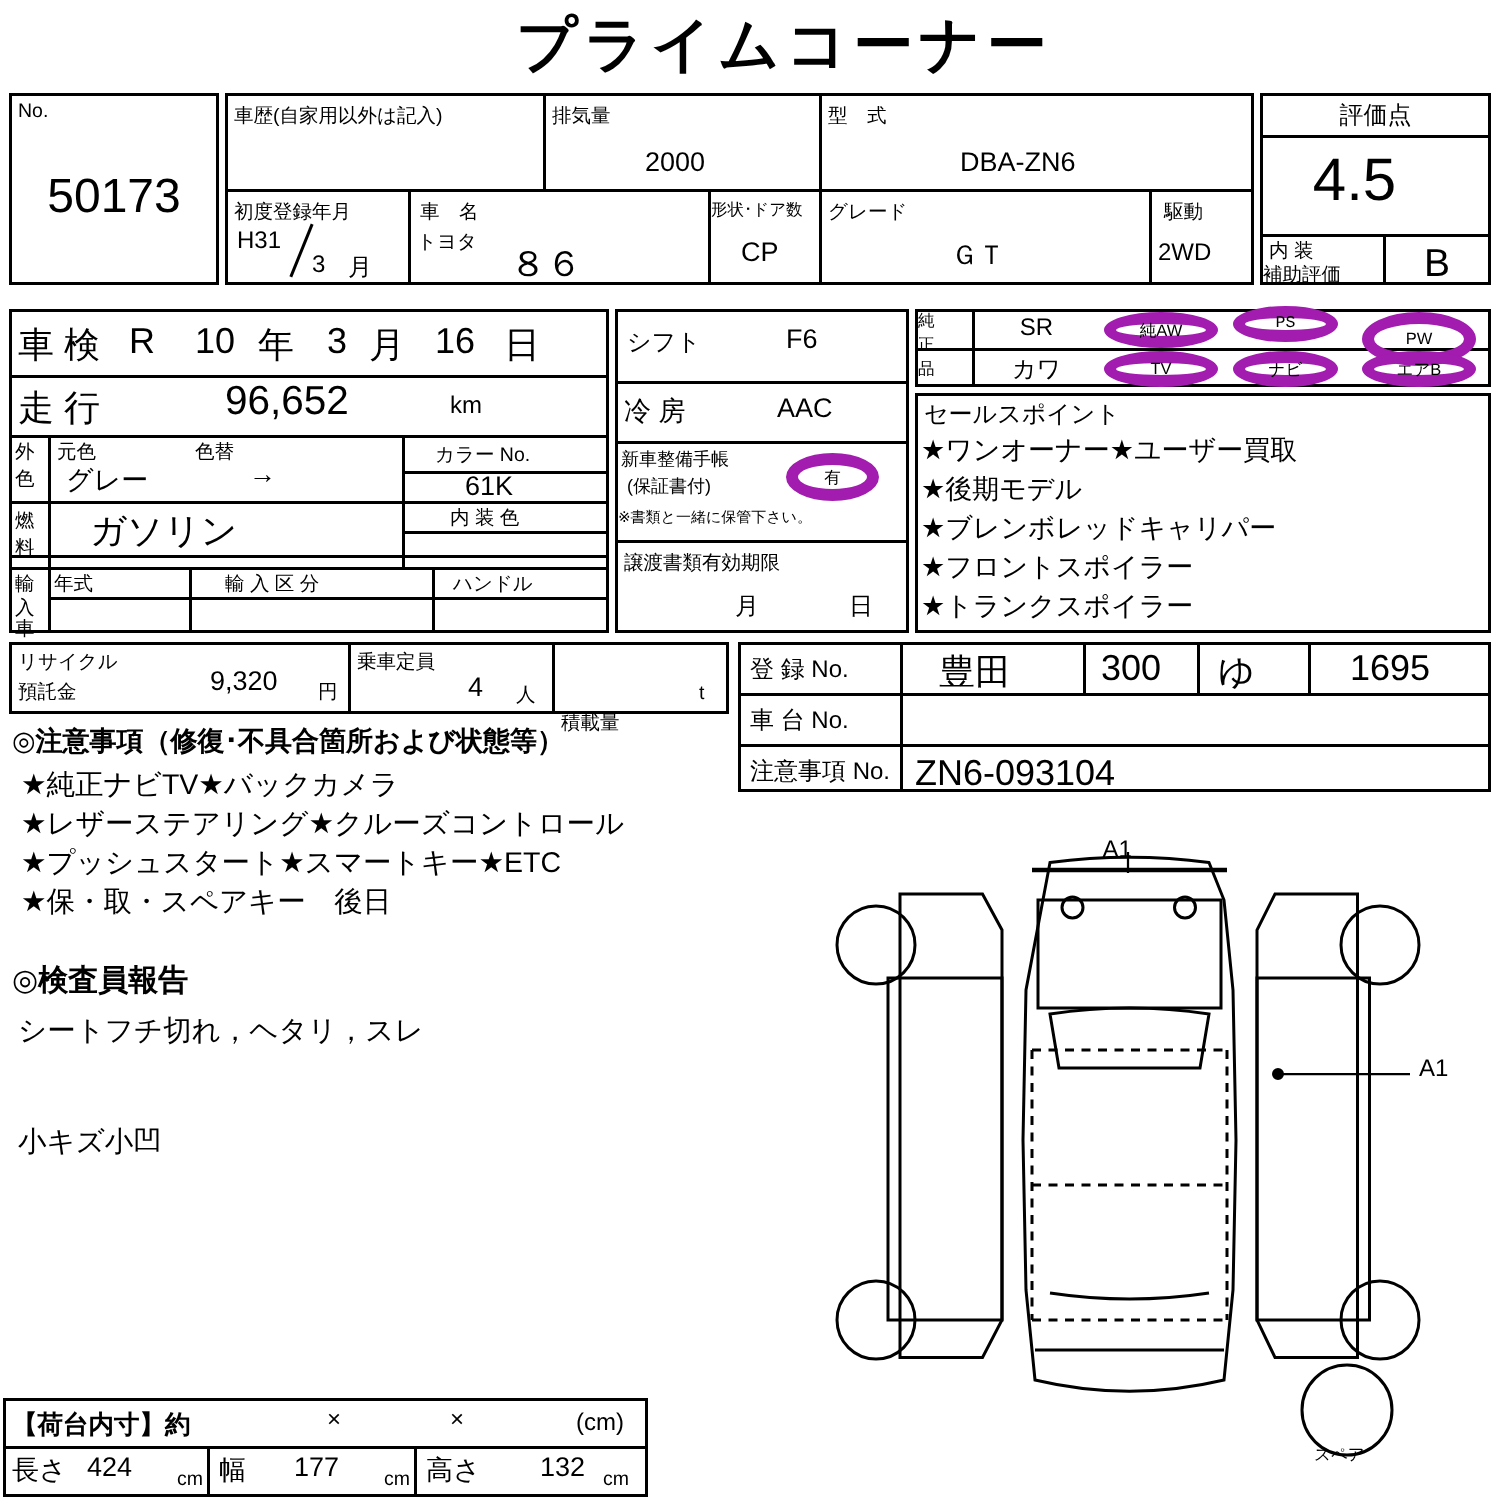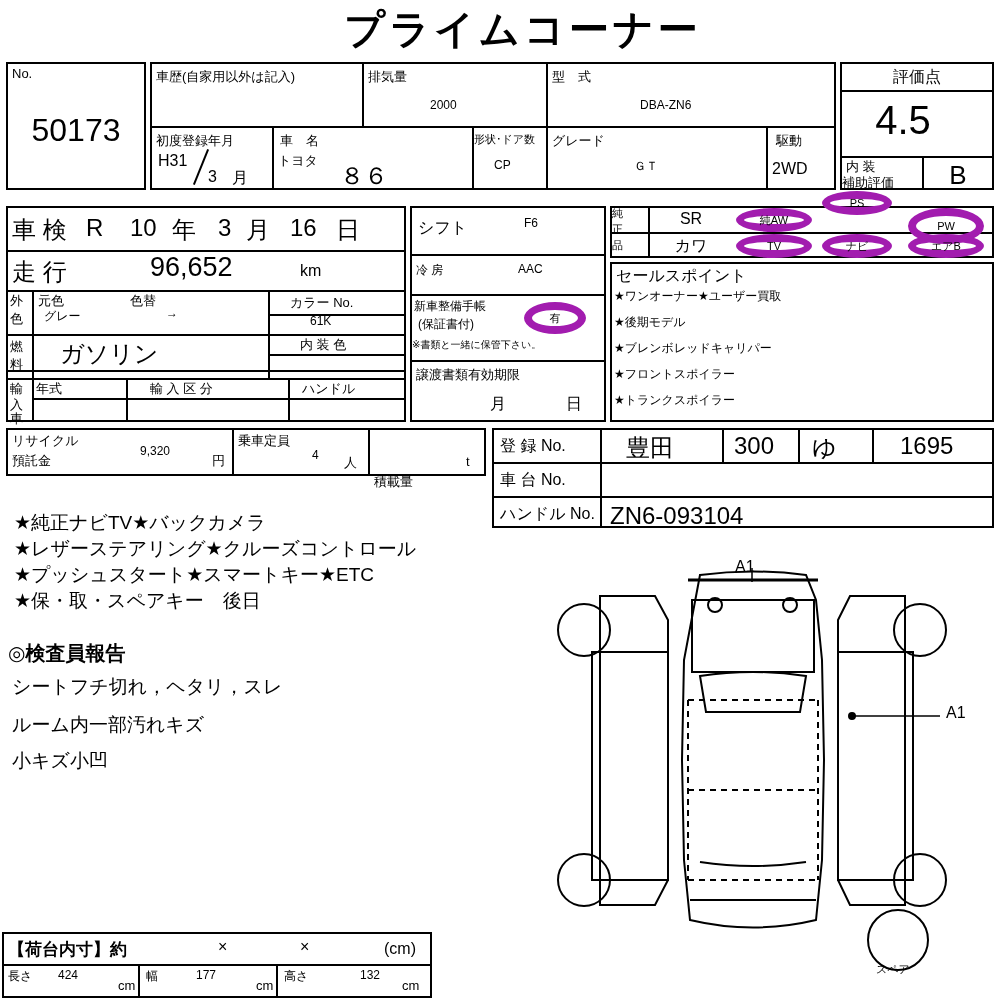--- a/index.html
+++ b/index.html
@@ -14,21 +14,21 @@
   .sheet{position:absolute;left:0;top:0;width:1000px;height:1000px;}
   .title{
     position:absolute;left:0;top:2px;width:1000px;text-align:center;
     font-size:40px;font-weight:bold;letter-spacing:4px;padding-left:23px;
   }
   .box{position:absolute;border:2px solid #000;box-sizing:border-box;}
   .ln{position:absolute;background:#000;}
   .t{position:absolute;white-space:nowrap;}
   .sm{font-size:13px;}
   .md{font-size:16px;}
-  .lg{font-size:12px;}
+  .lg{font-size:18px;}
   .xl{font-size:24px;}
   .b{font-weight:bold;}
   .oval{position:absolute;border:8px solid #a21caf;border-radius:50%;box-sizing:border-box;
         display:flex;align-items:center;justify-content:center;font-size:11px;}
   .note{position:absolute;font-size:19px;white-space:nowrap;}
   svg{position:absolute;left:0;top:0;}
 </style>
 </head>
 <body>
 
@@ -172,21 +172,21 @@
 
   <div class="box" style="left:610px;top:206px;width:384px;height:52px;"></div>
   <div class="ln" style="left:610px;top:232px;width:384px;height:2px;"></div>
   <div class="ln" style="left:648px;top:206px;width:2px;height:52px;"></div>
   <div class="t" style="left:612px;top:206px;font-size:11px;">純</div>
   <div class="t" style="left:612px;top:222px;font-size:11px;">正</div>
   <div class="t" style="left:612px;top:238px;font-size:11px;">品</div>
 
   <div class="t md" style="left:652px;top:210px;width:78px;text-align:center;">SR</div>
   <div class="oval" style="left:736px;top:208px;width:76px;height:24px;">純AW</div>
-  <div class="oval" style="left:822px;top:191px;width:70px;height:24px;">PS</div>
+  <div class="oval" style="left:822px;top:204px;width:70px;height:24px;font-family:Liberation Mono, monospace;">PS</div>
   <div class="oval" style="left:908px;top:208px;width:76px;height:36px;">PW</div>
   <div class="t md" style="left:652px;top:236px;width:78px;text-align:center;">カワ</div>
   <div class="oval" style="left:736px;top:234px;width:76px;height:24px;">TV</div>
   <div class="oval" style="left:822px;top:234px;width:70px;height:24px;">ナビ</div>
   <div class="oval" style="left:908px;top:234px;width:76px;height:24px;">エアB</div>
 
   <div class="box" style="left:610px;top:262px;width:384px;height:160px;"></div>
   <div class="t md" style="left:616px;top:266px;">セールスポイント</div>
   <div class="t lg" style="left:614px;top:288px;">★ワンオーナー★ユーザー買取</div>
   <div class="t lg" style="left:614px;top:314px;">★後期モデル</div>
@@ -202,30 +202,30 @@
   <div class="ln" style="left:798px;top:428px;width:2px;height:34px;"></div>
   <div class="ln" style="left:872px;top:428px;width:2px;height:34px;"></div>
 
   <div class="t md" style="left:500px;top:436px;">登 録 No.</div>
   <div class="t xl" style="left:626px;top:432px;">豊田</div>
   <div class="t xl" style="left:734px;top:432px;">300</div>
   <div class="t xl" style="left:812px;top:432px;">ゆ</div>
   <div class="t xl" style="left:900px;top:432px;">1695</div>
   <div class="t md" style="left:500px;top:470px;">車 台 No.</div>
   <div class="t xl" style="left:610px;top:466px;margin-top:36px;">ZN6-093104</div>
-  <div class="t md" style="left:500px;top:504px;">ハンドル No.</div>
-
+  <div class="t md" style="left:500px;top:504px;">注意事項 No.</div>
+
+  <div class="note b" style="left:8px;top:482px;font-size:18px;">◎注意事項（修復･不具合箇所および状態等）</div>
   <div class="note" style="left:14px;top:510px;">★純正ナビTV★バックカメラ</div>
   <div class="note" style="left:14px;top:536px;">★レザーステアリング★クルーズコントロール</div>
   <div class="note" style="left:14px;top:562px;">★プッシュスタート★スマートキー★ETC</div>
   <div class="note" style="left:14px;top:588px;">★保・取・スペアキー　後日</div>
 
   <div class="note b" style="left:8px;top:640px;font-size:20px;">◎検査員報告</div>
   <div class="note" style="left:12px;top:674px;">シートフチ切れ，ヘタリ，スレ</div>
-  <div class="note" style="left:12px;top:712px;">ルーム内一部汚れキズ</div>
   <div class="note" style="left:12px;top:748px;">小キズ小凹</div>
 
   <svg width="1000" height="1000" viewBox="0 0 1000 1000">
     <g fill="none" stroke="#000" stroke-width="2">
 
       <path d="M600,596 L655,596 L668,620 L668,880 L655,905 L600,905 Z"></path>
 
       <path d="M905,596 L850,596 L838,620 L838,880 L850,905 L905,905 Z"></path>
 
       <path d="M592,652 L668,652 L668,880 L592,880 Z"></path>

